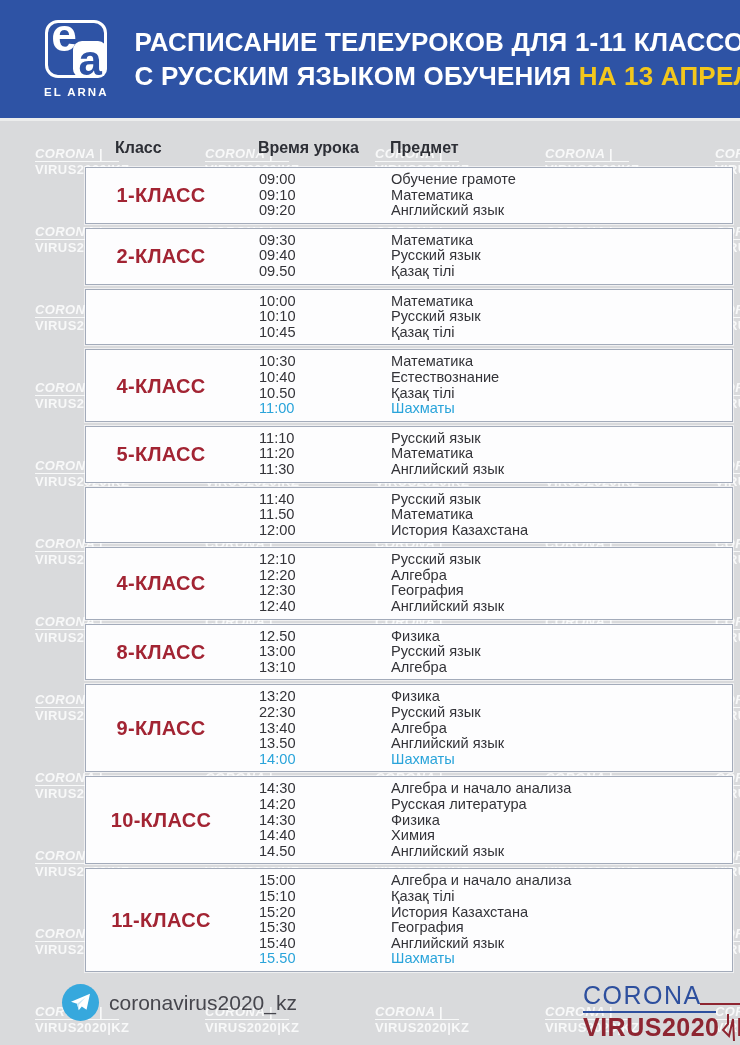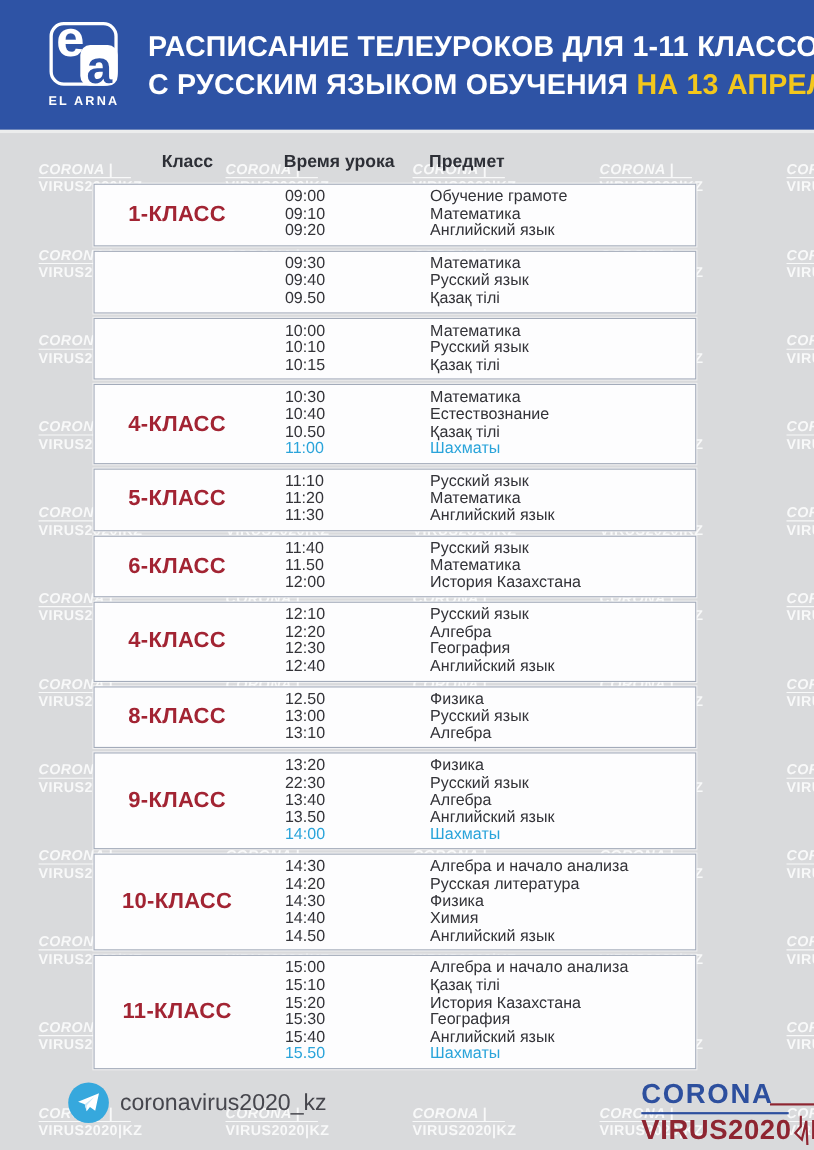--- a/index.html
+++ b/index.html
@@ -59,25 +59,25 @@
   .logo-a{color:var(--header-bg);font-size:42px;font-weight:bold;line-height:.82;}
   .logo-name{margin-top:8px;color:#fff;font-size:11.5px;font-weight:bold;letter-spacing:2px;}
   .titles{margin-left:26px;}
   .title-line{color:#fff;font-size:26px;font-weight:bold;line-height:34px;letter-spacing:.2px;white-space:nowrap;}
   .date-highlight{color:var(--date-yellow);}
   
   .col-headers{position:absolute;top:139px;left:0;width:740px;z-index:2;}
   .col-headers span{
     position:absolute;top:0;font-size:16px;font-weight:bold;color:#2d2f36;white-space:nowrap;
   }
-  .col-class{left:115px;margin-left:32px;}
+  .col-class{left:115px;}
   .col-time{left:258px;}
   .col-subject{left:390px;}
   
-  .cards{position:absolute;left:85px;top:167px;width:548px;z-index:2;}
+  .cards{position:absolute;left:85px;top:167px;width:648px;z-index:2;}
   .card{
     position:relative;
     background:#fdfdfe;
     border:1px solid var(--card-border);
     box-shadow:0 0 0 1px rgba(255,255,255,.6);
     padding:4px 0;
     margin-bottom:4px;
   }
   .class-label{
     position:absolute;left:0;top:50%;transform:translateY(-50%);
@@ -96,21 +96,21 @@
   }
   .tg-icon{
     width:37px;height:37px;border-radius:50%;
     background:var(--telegram-blue);
     display:flex;align-items:center;justify-content:center;flex-shrink:0;
   }
   .tg-handle{font-size:21px;color:#46464d;}
   .cv-logo{position:absolute;left:583px;top:981px;z-index:2;}
   .cv-line1{
     display:inline-block;
-    color:var(--logo-blue);font-size:25px;font-weight:bold;letter-spacing:1.5px;
+    color:var(--logo-blue);font-size:25px;font-weight:normal;letter-spacing:1.5px;
     border-bottom:2px solid var(--logo-blue);
     padding:0 14px 1px 0;
   }
   .cv-line2{
     display:flex;align-items:center;
     color:var(--logo-red);font-size:25px;font-weight:bold;letter-spacing:.5px;
     margin-top:0;
   }
   .cv-pulse{margin:0 1px;flex-shrink:0;}
   .cv-redline{position:absolute;left:700px;top:1003px;width:40px;height:2px;background:var(--logo-red);z-index:2;}
@@ -222,20 +222,21 @@
   </div>
 
   <div class="lesson">
     <span class="time">09:20</span>
     <span class="subject">Английский язык</span>
   </div>
 </div>
   </section>
 
   <section class="card">
+    <div class="class-label">2-КЛАСС</div>
     <div class="lessons">
   <div class="lesson">
     <span class="time">09:30</span>
     <span class="subject">Математика</span>
   </div>
 
   <div class="lesson">
     <span class="time">09:40</span>
     <span class="subject">Русский язык</span>
   </div>
@@ -253,21 +254,21 @@
     <span class="time">10:00</span>
     <span class="subject">Математика</span>
   </div>
 
   <div class="lesson">
     <span class="time">10:10</span>
     <span class="subject">Русский язык</span>
   </div>
 
   <div class="lesson">
-    <span class="time">10:15</span>
+    <span class="time">10:45</span>
     <span class="subject">Қазақ тілі</span>
   </div>
 </div>
   </section>
 
   <section class="card">
     <div class="class-label">4-КЛАСС</div>
     <div class="lessons">
   <div class="lesson">
     <span class="time">10:30</span>
@@ -305,21 +306,20 @@
   </div>
 
   <div class="lesson">
     <span class="time">11:30</span>
     <span class="subject">Английский язык</span>
   </div>
 </div>
   </section>
 
   <section class="card">
-    <div class="class-label">6-КЛАСС</div>
     <div class="lessons">
   <div class="lesson">
     <span class="time">11:40</span>
     <span class="subject">Русский язык</span>
   </div>
 
   <div class="lesson">
     <span class="time">11.50</span>
     <span class="subject">Математика</span>
   </div>

